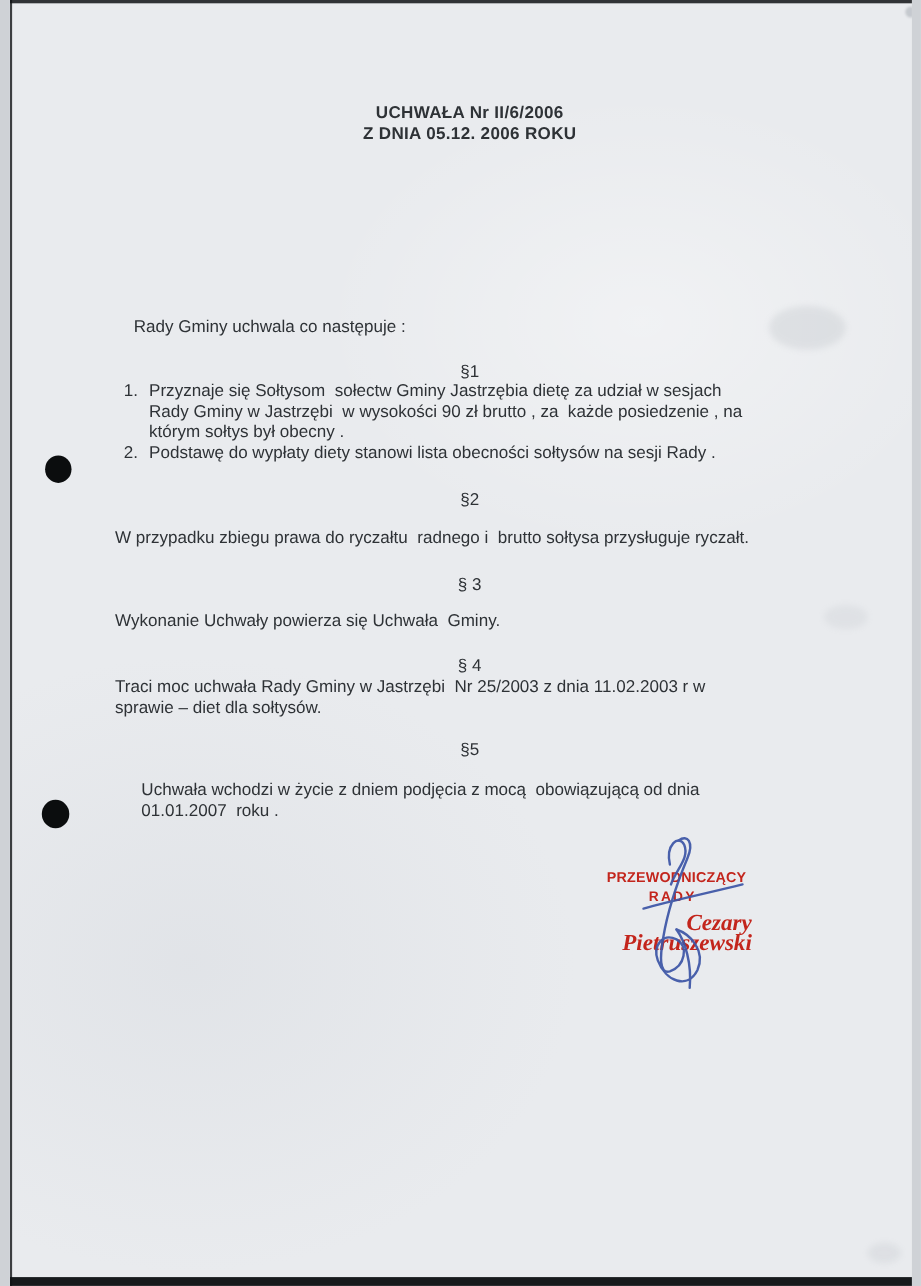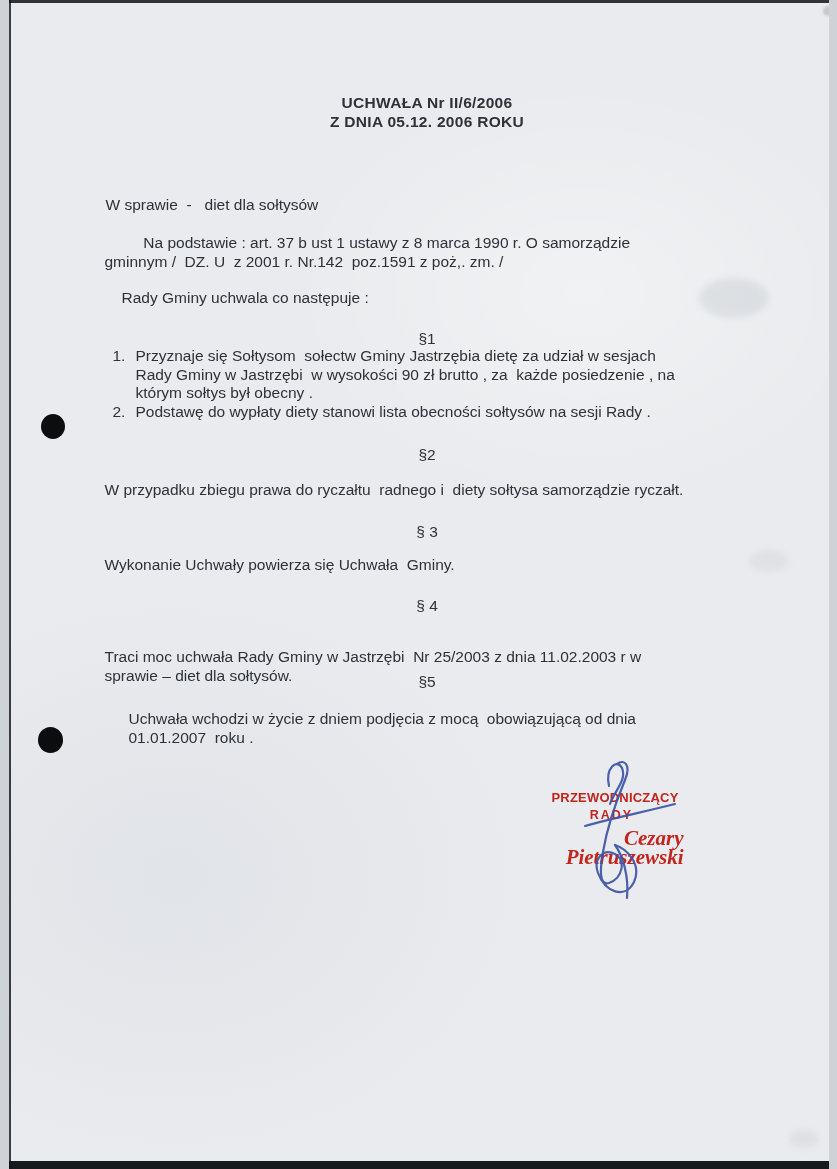--- a/index.html
+++ b/index.html
@@ -30,21 +30,21 @@
   .subject{top:196px;left:97px;}
   .legal{top:234px;left:96px;width:656px;}
   .preamble{top:289px;left:113px;}
   .secmark{left:0;width:837px;text-align:center;}
   .m1{top:330px;} .m2{top:446px;} .m3{top:523px;} .m4{top:597px;} .m5{top:673px;}
   .list{top:347px;left:104px;width:660px;}
   .list-item{display:flex;}
   .list-item .num{width:23px;flex:0 0 23px;}
   .t2{top:481px;left:96px;width:680px;}
   .t3{top:556px;left:96px;width:680px;}
-  .t4{top:616px;left:96px;width:680px;margin-top:32px;}
+  .t4{top:616px;left:96px;width:680px;}
   .t5{top:710px;left:96px;width:680px;margin-left:24px;}
   .stamp-title{top:791px;left:543px;width:120px;text-align:center;
     color:var(--stamp-red);font-weight:bold;font-size:13px;line-height:14px;letter-spacing:.2px;}
   .stamp-rady{top:806px;left:543px;width:120px;text-align:center;
     color:var(--stamp-red);font-weight:bold;font-size:12.5px;letter-spacing:2px;}
   .stamp-name{top:829px;left:530px;width:145px;text-align:right;
     color:var(--stamp-red);font-family:"Liberation Serif",serif;
     font-style:italic;font-weight:bold;font-size:21px;}
   .signature{top:756px;left:556px;}
   .hole{background:#0b0d0e;border-radius:50%;}
@@ -75,43 +75,40 @@
   <div class="abs smudge sm3"></div>
   <div class="abs smudge sm4"></div>
   <div class="abs hole hole1"></div>
   <div class="abs hole hole2"></div>
 
   <div class="abs title">
     <div>UCHWAŁA Nr II/6/2006</div>
     <div>Z DNIA 05.12. 2006 ROKU</div>
   </div>
 
-  <div class="abs subject pre">W sprawie  -   diet dla sołtysów</div>
 
-  <div class="abs legal pre">         Na podstawie : art. 37 b ust 1 ustawy z 8 marca 1990 r. O samorządzie
-gminnym /  DZ. U  z 2001 r. Nr.142  poz.1591 z poż,. zm. /</div>
 
   <div class="abs preamble">Rady Gminy uchwala co następuje :</div>
 
   <div class="abs secmark m1">§1</div>
   <div class="abs list">
     <div class="list-item">
       <span class="num">1.</span>
       <span class="pre">Przyznaje się Sołtysom  sołectw Gminy Jastrzębia dietę za udział w sesjach
 Rady Gminy w Jastrzębi  w wysokości 90 zł brutto , za  każde posiedzenie , na
 którym sołtys był obecny .</span>
     </div>
     <div class="list-item">
       <span class="num">2.</span>
       <span class="pre">Podstawę do wypłaty diety stanowi lista obecności sołtysów na sesji Rady .</span>
     </div>
   </div>
 
   <div class="abs secmark m2">§2</div>
-  <div class="abs t2 pre">W przypadku zbiegu prawa do ryczałtu  radnego i  diety sołtysa samorządzie ryczałt.</div>
+  <div class="abs t2 pre">W przypadku zbiegu prawa do ryczałtu  radnego i  brutto sołtysa przysługuje ryczałt.</div>
 
   <div class="abs secmark m3">§ 3</div>
   <div class="abs t3 pre">Wykonanie Uchwały powierza się Uchwała  Gminy.</div>
 
   <div class="abs secmark m4">§ 4</div>
   <div class="abs t4 pre">Traci moc uchwała Rady Gminy w Jastrzębi  Nr 25/2003 z dnia 11.02.2003 r w
 sprawie – diet dla sołtysów.</div>
 
   <div class="abs secmark m5">§5</div>
   <div class="abs t5 pre">Uchwała wchodzi w życie z dniem podjęcia z mocą  obowiązującą od dnia

